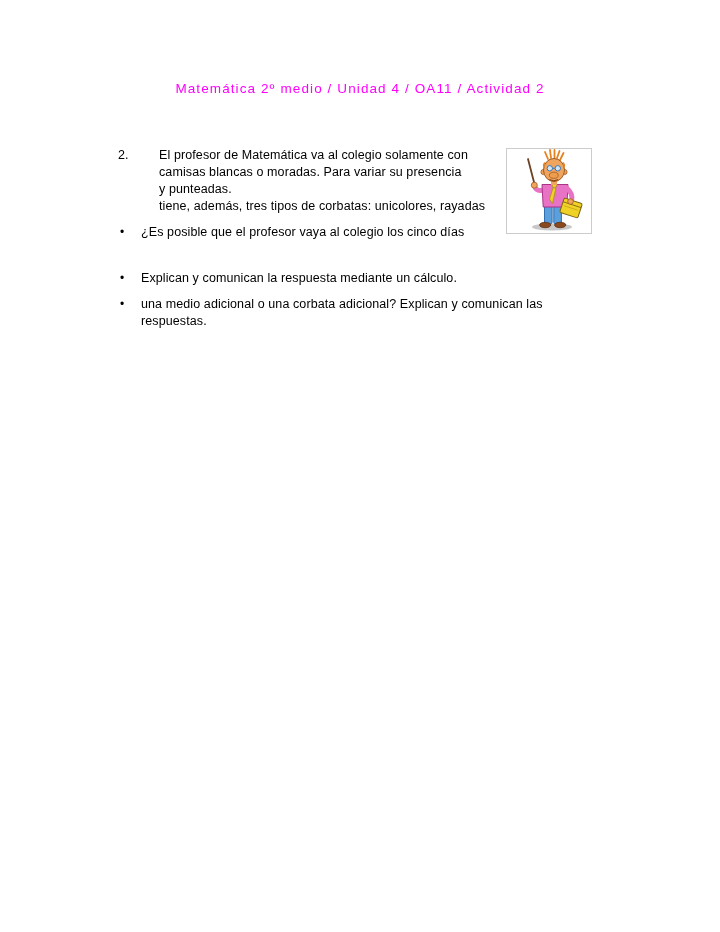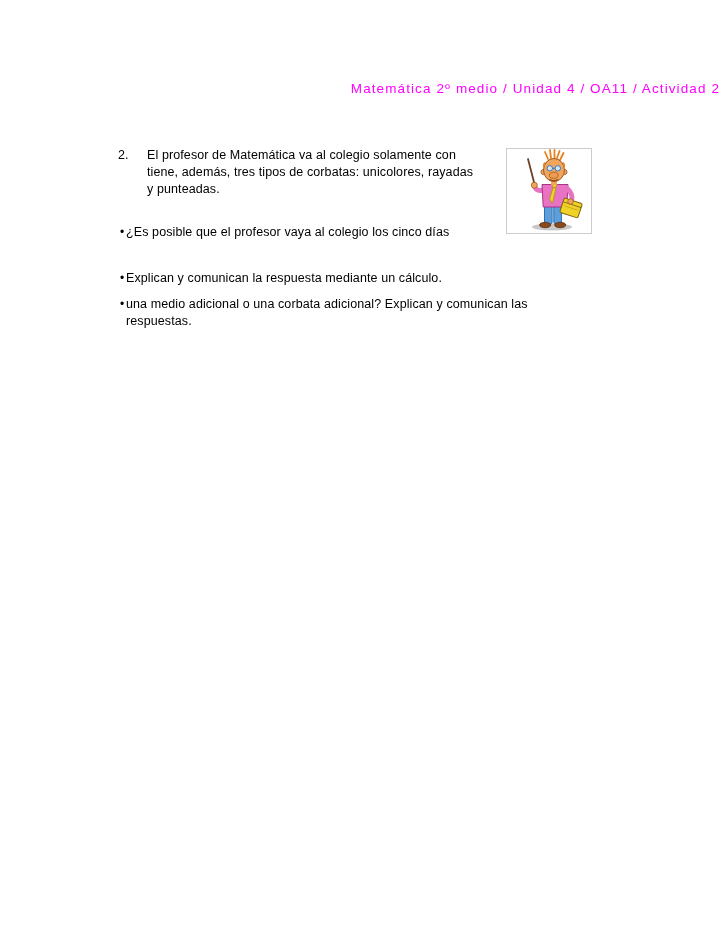--- a/index.html
+++ b/index.html
@@ -23,48 +23,49 @@
   .num {
     left: 118px; top: 147px;
     font-size: 12.5px; line-height: 17px;
   }
   .line {
     white-space: nowrap;
     font-size: 12.5px;
     line-height: 17px;
     letter-spacing: 0.1px;
   }
-  .statement-block { left: 147px; top: 147px; }
+  .statement-block { left: 159px; top: 147px; }
   .bullet-marker {
     left: 120px;
     font-size: 12px; line-height: 17px;
   }
   .b1 { top: 224px; }
   .b2 { top: 270px; }
   .b3 { top: 296px; }
-  .bullet-lines { left: 126px; }
+  .bullet-lines { left: 141px; }
   .figure-frame {
     left: 506px; top: 148px;
     width: 84px; height: 84px;
     border: 1px solid #cccccc;
     background: #ffffff;
     box-sizing: content-box;
   }
 </style>
 </head>
 <body>
 
-<div class="abs title" style="color: rgb(255, 0, 255); text-align: right;">Matemática 2º medio / Unidad 4 / OA11 / Actividad 2</div>
+<div class="abs title" style="color: rgb(255, 0, 255);">Matemática 2º medio / Unidad 4 / OA11 / Actividad 2</div>
 
 <div class="abs num line">2.</div>
 
 <div class="abs statement-block">
   <div class="line">El profesor de Matemática va al colegio solamente con</div>
+  <div class="line">camisas blancas o moradas. Para variar su presencia</div>
+  <div class="line">y punteadas.</div>
   <div class="line">tiene, además, tres tipos de corbatas: unicolores, rayadas</div>
-  <div class="line">y punteadas.</div>
 </div>
 
 <div class="abs figure-frame" style="border-color: rgb(204, 204, 204);">
   <svg viewBox="0 0 84 84" width="84" height="84">
 
     <ellipse cx="45" cy="78" rx="20" ry="3.4" fill="#c8c8c8"></ellipse>
 
     <line x1="21" y1="10" x2="28" y2="37" stroke-width="1.8" stroke-linecap="round" stroke="#6b4226"></line>
 
     <g>

